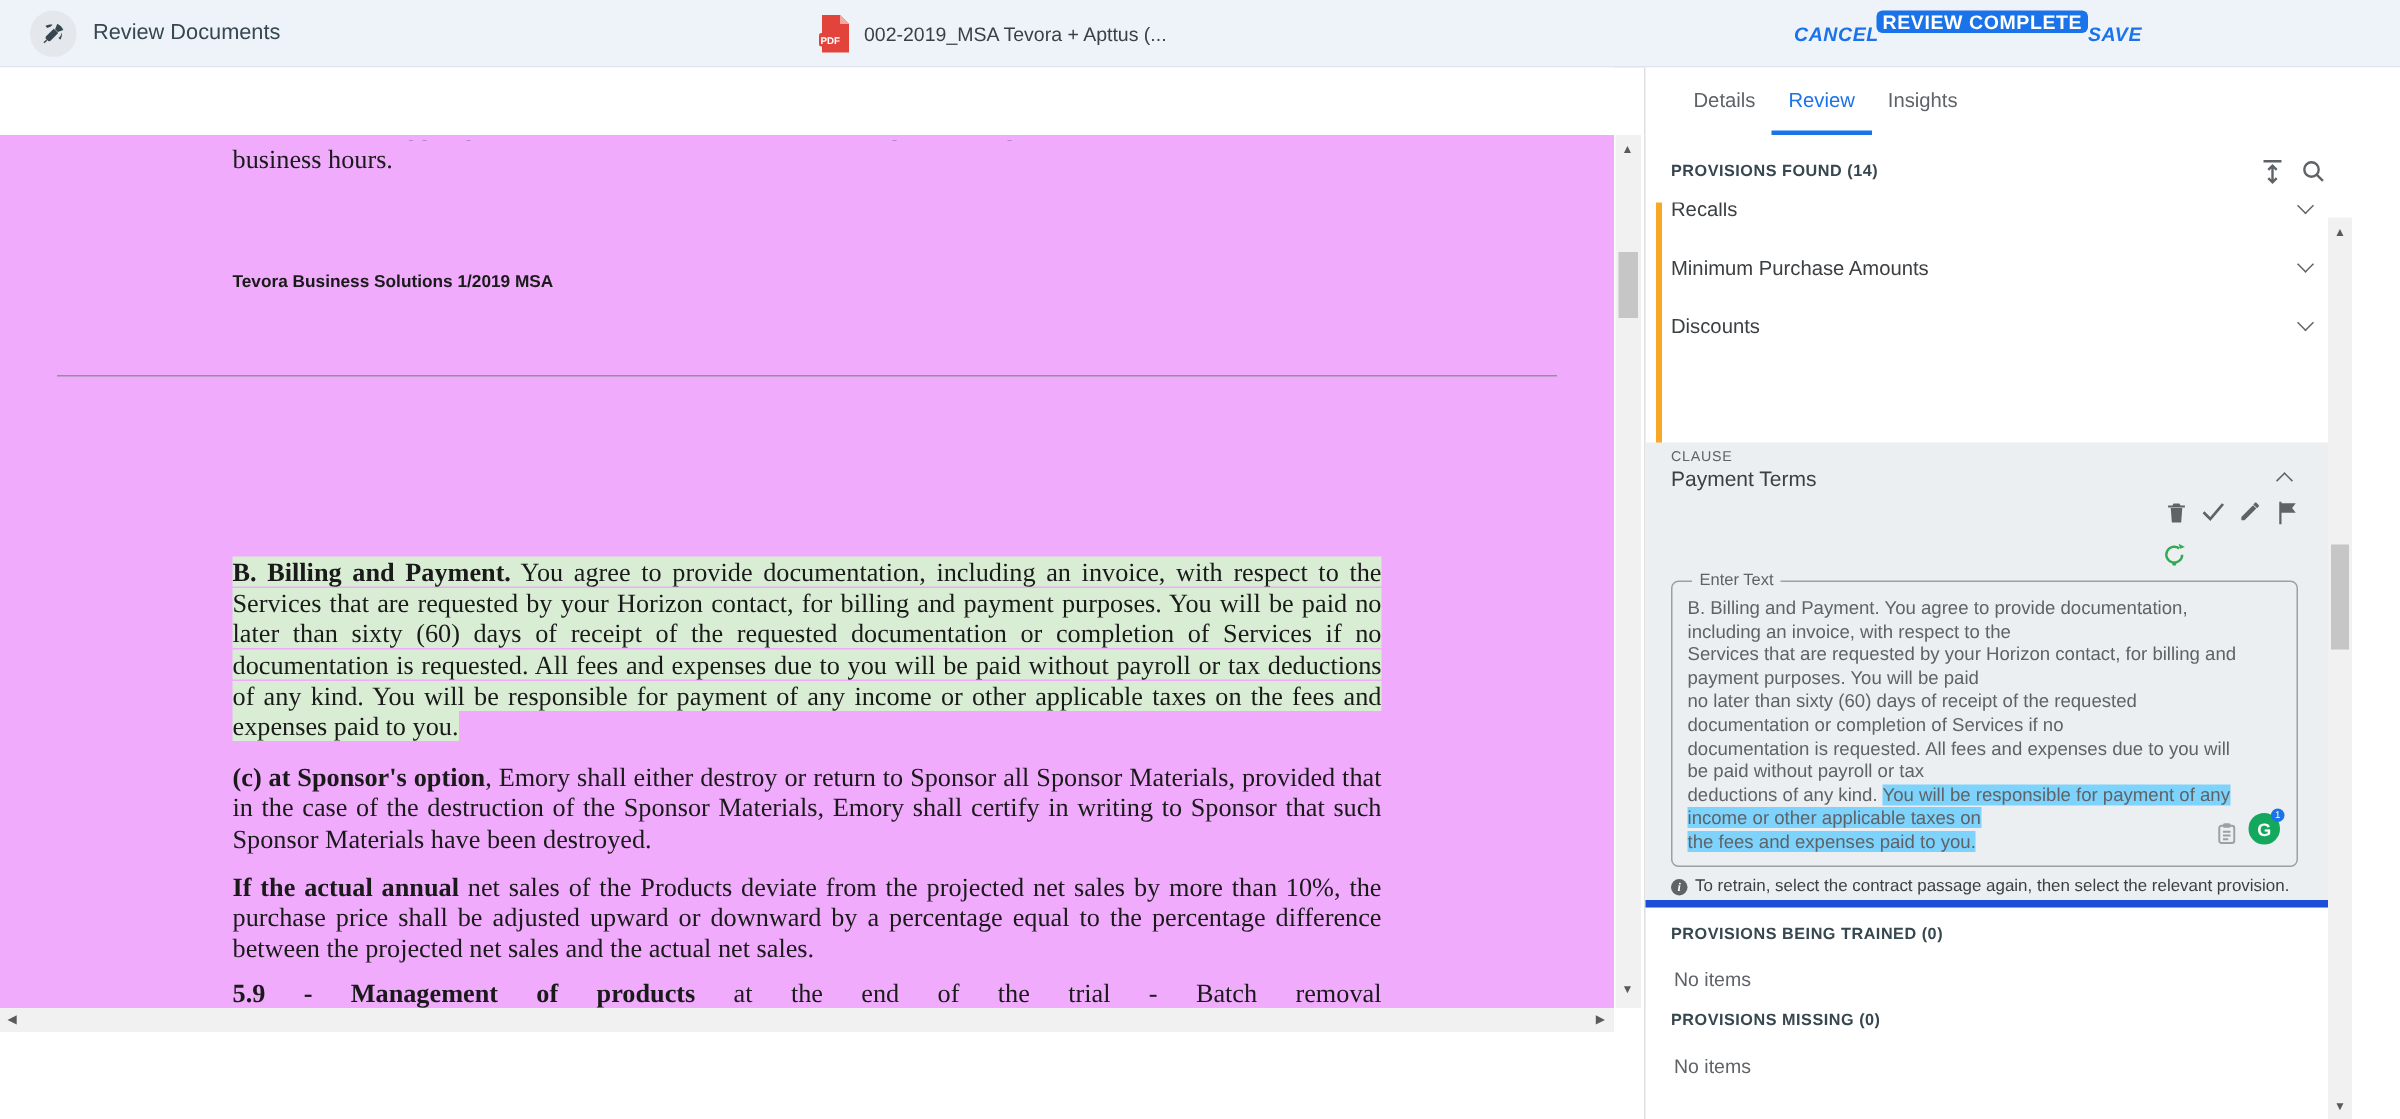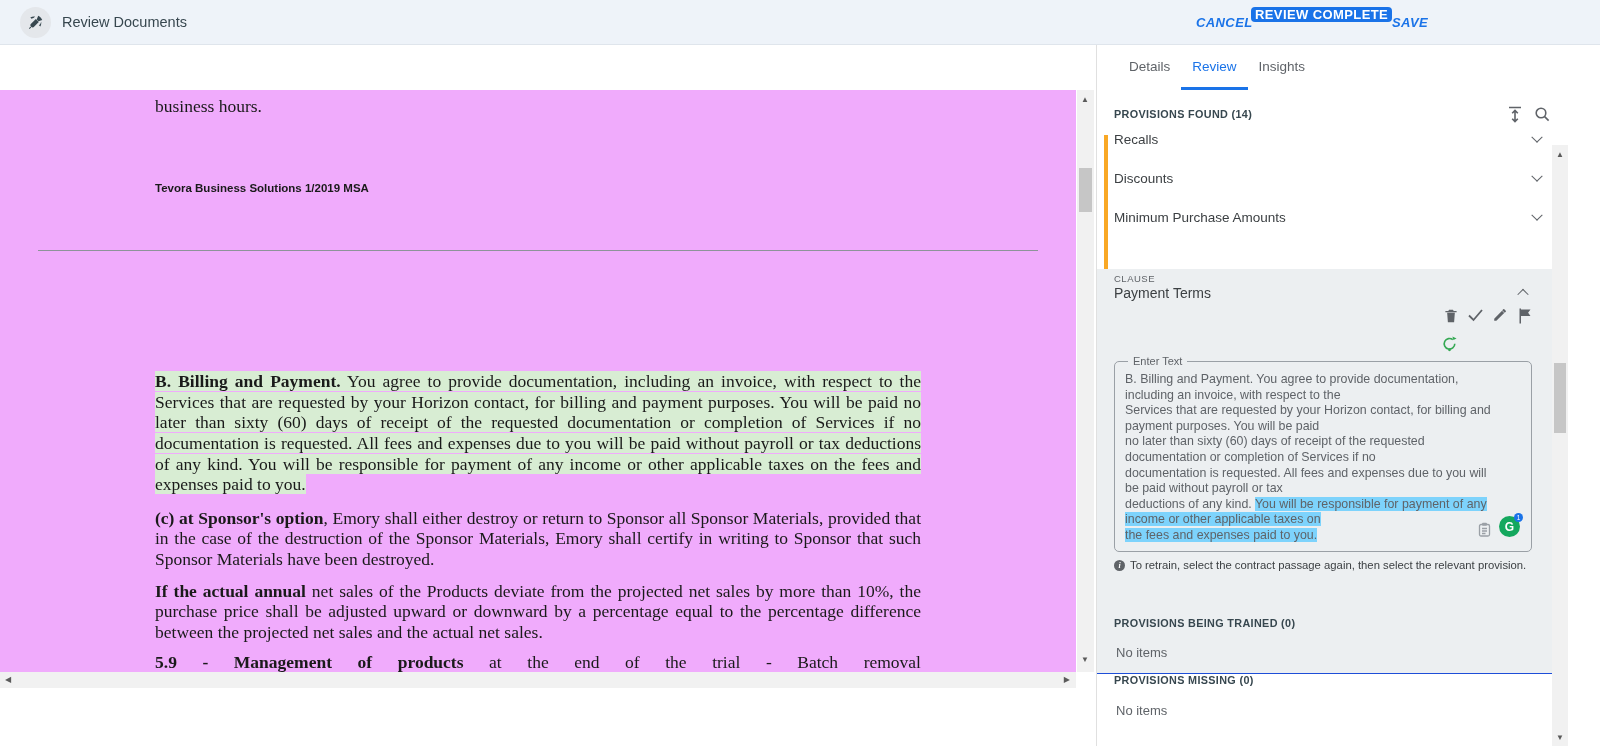--- a/index.html
+++ b/index.html
@@ -63,22 +63,22 @@
 
   #prov-list { position:absolute; left:10px; top:90px; width:446px; height:148px; overflow:hidden; }
   .prov-item { height:39px; display:flex; align-items:center; justify-content:space-between;
     padding:0 12px 0 7px; cursor:pointer; }
   .prov-item:first-child { margin-top:-15px; }
   .prov-label { font-size:13.5px; color:#3c4043; }
   .chev { width:8px; height:8px; border-right:1.7px solid #5f6368; border-bottom:1.7px solid #5f6368; }
   .chev.down { transform:rotate(45deg) translate(-2px,-2px); }
   .chev.up { transform:rotate(-135deg) translate(-1px,-1px); }
 
-  #clause-card { position:absolute; left:0; top:224px; width:456px; height:405px;
-    background:#eceff1; border-bottom:1px solid #1d4ed8; }
+  #clause-card { position:absolute; left:0; top:250px; width:456px; height:310px;
+    background:#eceff1; border-bottom:5px solid #1d4ed8; }
   #clause-label { position:absolute; left:17px; top:4px; font-size:9.5px; color:#5f6368; letter-spacing:.5px; }
   #clause-name { position:absolute; left:17px; top:16px; font-size:14px; color:#3c4043; }
   #clause-collapse { position:absolute; left:422px; top:20px; cursor:pointer; }
   .card-icon { position:absolute; top:38px; cursor:pointer; }
   #retrain-icon { position:absolute; left:344px; top:66px; cursor:pointer; }
 
   #field { position:absolute; left:17px; top:92px; width:418px; height:191px;
     border:1.5px solid #9aa0a6; border-radius:5px; }
   #field-label { position:absolute; left:13px; top:-7px; background:#eceff1; padding:0 5px;
     font-size:11px; color:#5f6368; }
@@ -109,20 +109,31 @@
 <body>
 
 <div id="topbar">
   <div id="app-logo">
     <svg width="17" height="17" viewBox="0 0 20 20">
         <path fill="#37474f" d="M13.2 2.1c2.1 1 3.9 2.8 4.7 4.9l-4.3 1.6-2.2-2.2 1.8-4.3zM12 7.5l1.9 1.9-6.2 6.2-1.5.3-1-1-.4.9-1.7 1.7-.8-.8 1.7-1.7.9-.4-1-1 .3-1.5L10.4 6 12 7.5zm3.6 4.4 1.1-2.8c.3 2-.1 4-1.1 5.6l-1.5-1.4 1.5-1.4zM8.1 4.4 5.3 5.5 3.9 4C5.5 3 7.5 2.6 9.5 2.9L8.1 4.4z"></path>
       </svg>
   </div>
   <div id="app-title">Review Documents</div>
 
+  <div id="file-chip">
+    <span>
+      <svg width="21" height="27" viewBox="0 0 21 27">
+        <path d="M2 1h12l6 6v19H2z" fill="#e2443b"></path>
+        <path d="M14 1l6 6h-6z" fill="#f5a7a2"></path>
+        <rect x="0" y="13" width="15" height="9" rx="1.5" fill="#e2443b"></rect>
+        <text x="7.5" y="20" font-size="6.5" font-family="Liberation Sans, sans-serif" font-weight="bold" fill="#fff" text-anchor="middle">PDF</text>
+      </svg>
+    </span>
+    <span id="file-name">002-2019_MSA Tevora + Apttus (...</span>
+  </div>
 
   <span id="cancel-btn" class="txtbtn">CANCEL</span>
   <button id="review-complete-btn">REVIEW COMPLETE</button>
   <span id="save-btn" class="txtbtn">SAVE</span>
 </div>
 
 <div id="doc-toolbar">
   <span class="tool" style="left:10px;">
     <svg width="21" height="21" viewBox="0 0 21 21" stroke="#3c4043" stroke-width="1.7" fill="none">
       <path d="M2 5.5h7M2 10.5h5M2 15.5h6"></path>
@@ -206,25 +217,25 @@
   </span>
 
   <div id="orange-bar"></div>
 
   <div id="prov-list">
     <div class="prov-item">
       <span class="prov-label">Recalls</span>
       <span class="chev down"></span>
     </div>
     <div class="prov-item">
+      <span class="prov-label">Minimum Purchase Amounts</span>
+      <span class="chev down"></span>
+    </div>
+    <div class="prov-item">
       <span class="prov-label">Discounts</span>
-      <span class="chev down"></span>
-    </div>
-    <div class="prov-item">
-      <span class="prov-label">Minimum Purchase Amounts</span>
       <span class="chev down"></span>
     </div>
   </div>
 
   <div id="clause-card">
     <div id="clause-label">CLAUSE</div>
     <div id="clause-name">Payment Terms</div>
     <span id="clause-collapse" class="chev up"></span>
 
     <span class="card-icon" style="left:346px;">

